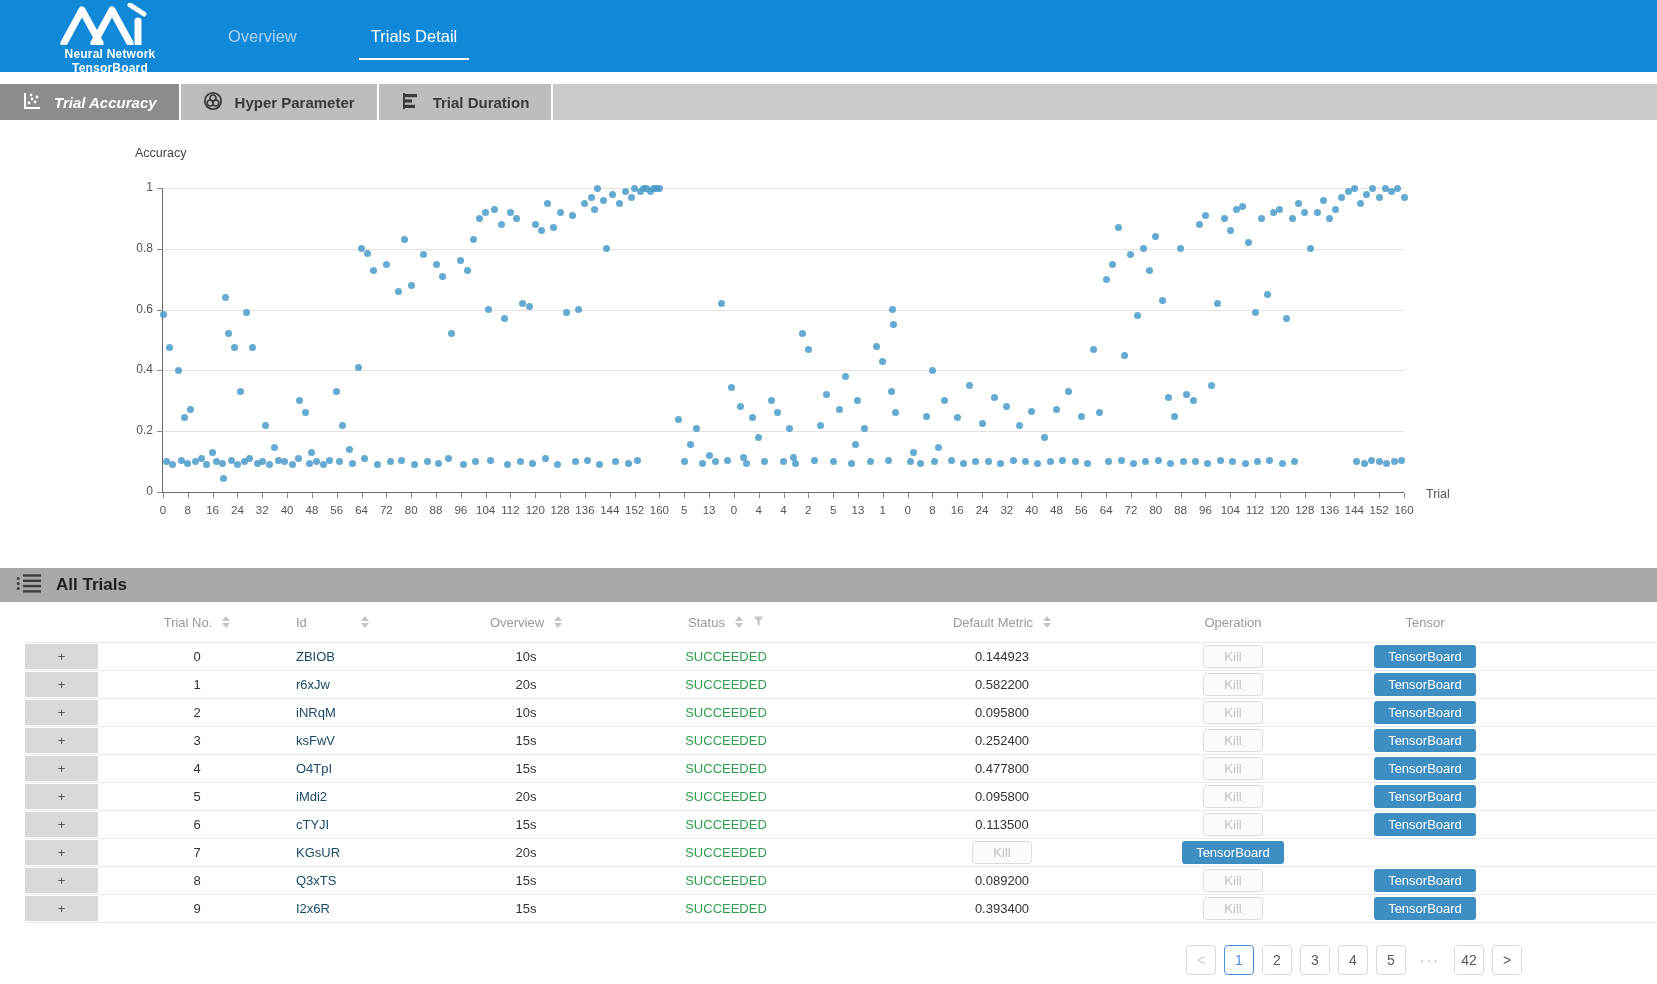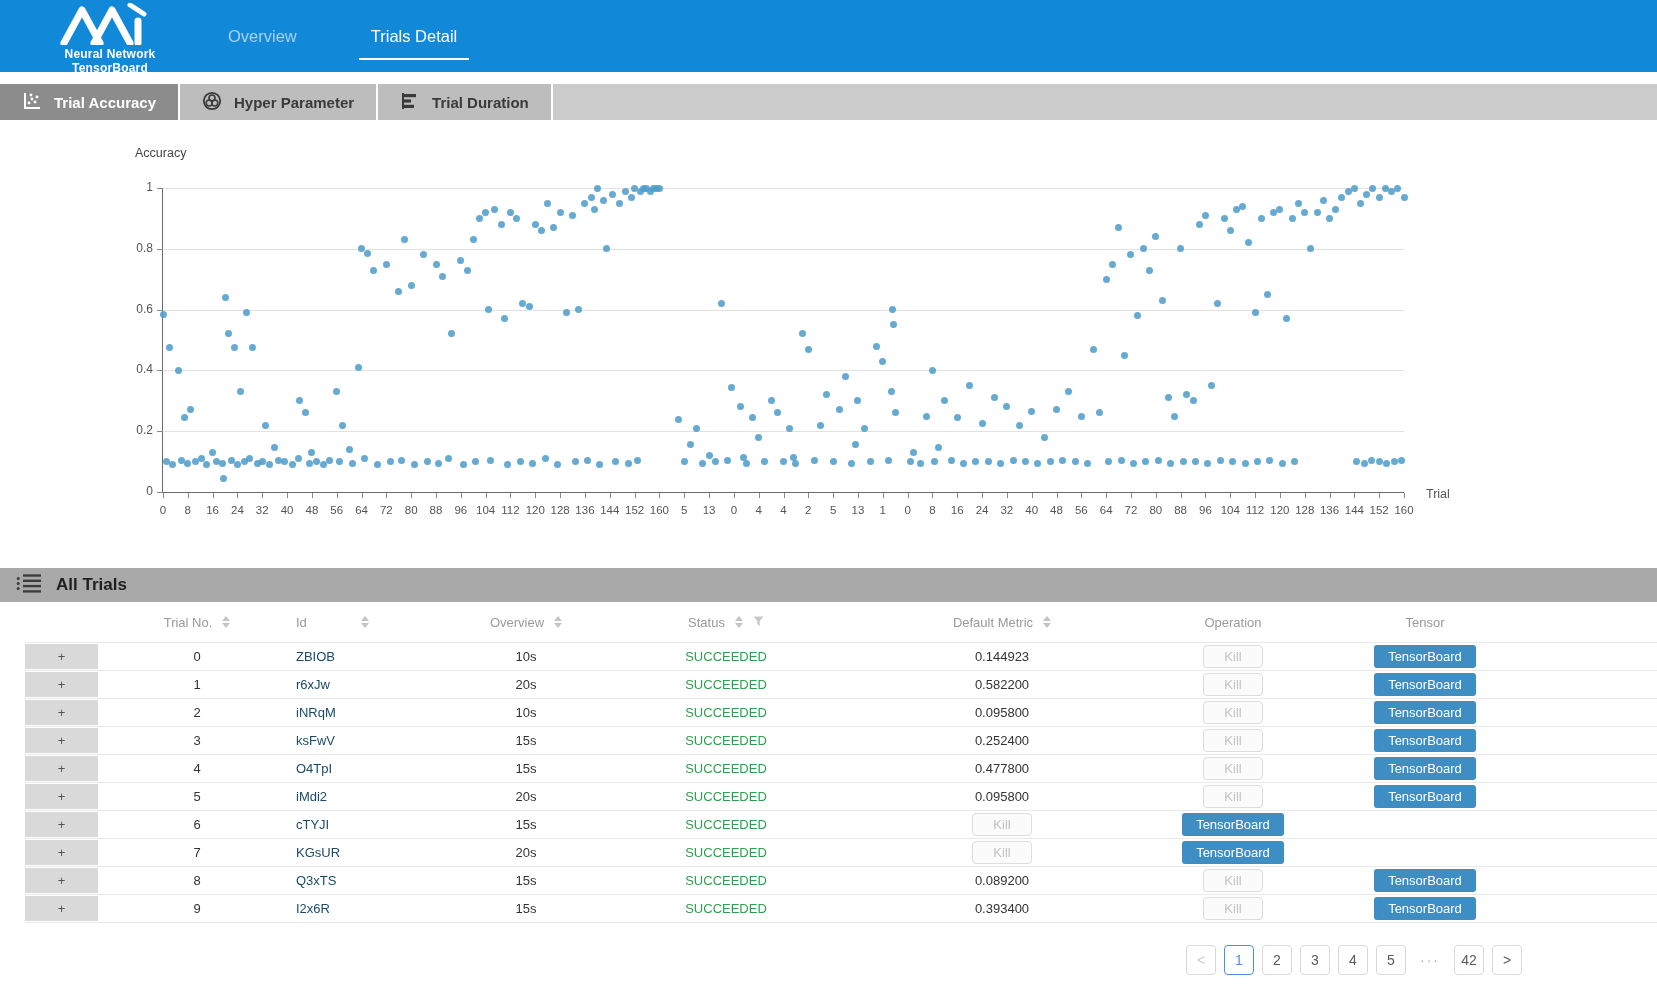--- a/index.html
+++ b/index.html
@@ -12,21 +12,21 @@
   .logo-text{font-size:12px;font-weight:bold;letter-spacing:.2px;margin-top:-2px;}
   .nav{position:absolute;left:222px;top:0;height:72px;display:flex;gap:62px;align-items:center;}
   .nav-item{font-size:16.5px;color:#a6d2f1;cursor:pointer;position:relative;padding:4px 6px;}
   .nav-item.active{color:#fff;}
   .nav-item.active::after{content:"";position:absolute;left:-6px;right:-6px;bottom:-10px;height:2px;background:#fff;}
 
   
   .subtabs{height:36px;margin-top:12px;background:#cbcbcb;display:flex;}
   .subtab{display:flex;align-items:center;gap:12px;padding:0 22px;background:#bdbdbd;
     border-right:2px solid #fff;font-size:15px;font-weight:600;color:#3a3a3a;cursor:pointer;white-space:nowrap;}
-  .subtab.active{background:#8c8c8c;color:#fff;}
+  .subtab.active{background:#8c8c8c;color:#fff;font-style:italic;}
   .subtab svg{flex:0 0 auto;}
 
   
   .chart-wrap{position:relative;height:448px;background:#fff;}
   .acc-label{position:absolute;left:135px;top:26px;font-size:12.5px;color:#444;}
   .plot{position:absolute;left:162px;top:68px;width:1242px;height:305px;
     border-left:1px solid #6b6b6b;border-bottom:1px solid #6b6b6b;}
   .gridline{position:absolute;left:0;width:100%;height:1px;background:#e2e2e2;}
   .ytickmark{position:absolute;left:-6px;width:6px;height:1px;background:#888;}
   .ylabel{position:absolute;left:-46px;width:36px;text-align:right;font-size:12px;color:#555;}
@@ -667,20 +667,21 @@
       <div class="cell tb-cell">
         <button class="tb-btn">TensorBoard</button>
       </div>
     </div>
     <div class="trow grid-cols">
       <div class="cell expand-cell">+</div>
       <div class="cell num-cell">6</div>
       <div class="cell id-cell">cTYJI</div>
       <div class="cell dur-cell">15s</div>
       <div class="cell status-cell">SUCCEEDED</div>
+      <div class="cell metric-cell">0.113500</div>
       <div class="cell op-cell">
         <button class="kill-btn" disabled="">Kill</button>
       </div>
       <div class="cell tb-cell">
         <button class="tb-btn">TensorBoard</button>
       </div>
     </div>
     <div class="trow grid-cols">
       <div class="cell expand-cell">+</div>
       <div class="cell num-cell">7</div>

